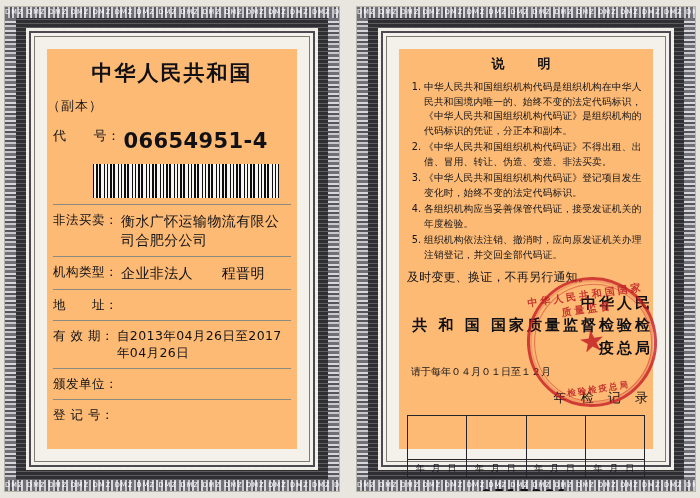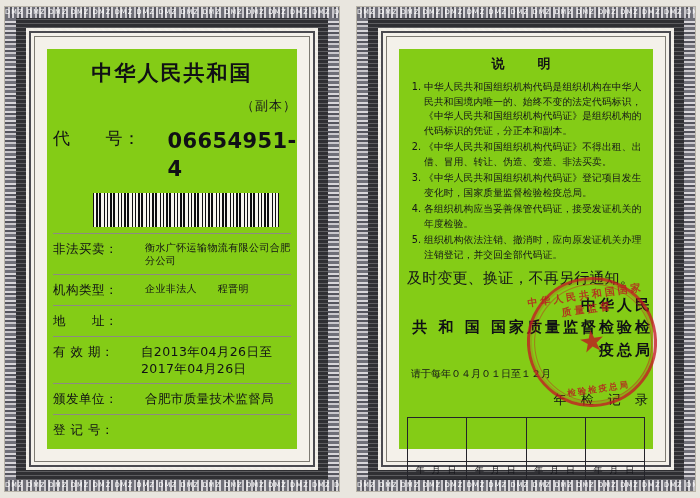--- a/index.html
+++ b/index.html
@@ -104,37 +104,37 @@
   }
   .orn-inner2 {
     left: 18px; right: 18px; top: 18px; bottom: 18px;
     border: 1px solid #7d7a72;
     background: transparent;
   }
 
   .paper {
     position: absolute;
     left: 31px; right: 31px; top: 31px; bottom: 31px;
-    background: #84cc16;
+    background: #fdba74;
   }
 
   
   .cn { font-family: "DejaVu Sans", sans-serif; color: #15151a; }
 
   .title1, .title2 {
     text-align: center;
     font-size: 21px;
     font-weight: bold;
     letter-spacing: 2px;
     color: #101015;
   }
   .title1 { margin-top: 10px; }
   .title2 { margin-top: 5px; }
   .subtitle {
-    text-align: right;
+    text-align: left;
     font-size: 13px;
     margin-top: 10px;
     letter-spacing: 1px;
     color: #16161a;
   }
 
   .row {
     display: flex;
     align-items: flex-start;
     margin: 0 6px;
@@ -145,24 +145,23 @@
   .row .lbl {
     flex: 0 0 auto;
     white-space: nowrap;
     letter-spacing: 0.5px;
   }
   .row .val {
     flex: 1 1 auto;
     padding-left: 3px;
     letter-spacing: 0.4px;
     line-height: 1.35;
-    margin-left: 24px;
   }
   .code-row { padding-top: 12px; }
-  .code-lbl { font-size: 17px; letter-spacing: 8px; }
+  .code-lbl { font-size: 13px; letter-spacing: 8px; }
   .code-val {
     font-size: 21px;
     font-weight: bold;
     letter-spacing: 1.5px;
     padding-left: 6px;
     font-family: "DejaVu Sans", sans-serif;
   }
 
   .barcode {
     margin: 9px 18px 2px 46px;
@@ -178,21 +177,21 @@
         #0d0d10 11px, #0d0d10 12px,
         #f7f5ef 12px, #f7f5ef 14px);
   }
 
   .sep-line {
     height: 1px;
     background: #8d8a82;
     margin: 6px 6px 0 6px;
   }
 
-  .big-val { font-size: 10px; }
+  .big-val { font-size: 14px; }
 
   
   .r-title {
     text-align: center;
     font-size: 13px;
     font-weight: bold;
     letter-spacing: 10px;
     margin-top: 6px;
     color: #101015;
   }
@@ -204,21 +203,21 @@
   }
   .note {
     display: flex;
     margin-bottom: 2px;
   }
   .note .num { flex: 0 0 14px; text-align: right; padding-right: 3px; }
   .note .txt { flex: 1 1 auto; letter-spacing: 0.2px; }
 
   .r-notice {
     margin: 6px 8px 0 8px;
-    font-size: 15px;
+    font-size: 12px;
     color: #141419;
     letter-spacing: 0.2px;
   }
   .r-org {
     text-align: right;
     font-size: 15px;
     letter-spacing: 3px;
     margin-top: 6px;
     line-height: 1.5;
     color: #101015;
@@ -359,21 +358,20 @@
 
         <div class="sep-line"></div>
         <div class="row">
           <div class="lbl">有 效 期：</div>
           <div class="val">自2013年04月26日至2017年04月26日</div>
         </div>
 
         <div class="sep-line"></div>
         <div class="row">
           <div class="lbl">颁发单位：</div>
-          <div class="val">合肥市质量技术监督局</div>
         </div>
 
         <div class="sep-line"></div>
         <div class="row">
           <div class="lbl">登 记 号：</div>
         </div>
 
       </div>
     </div>
   </div>
@@ -397,21 +395,21 @@
           <div class="note">
             <div class="num">1.</div>
             <div class="txt">中华人民共和国组织机构代码是组织机构在中华人民共和国境内唯一的、始终不变的法定代码标识，《中华人民共和国组织机构代码证》是组织机构的代码标识的凭证，分正本和副本。</div>
           </div>
           <div class="note">
             <div class="num">2.</div>
             <div class="txt">《中华人民共和国组织机构代码证》不得出租、出借、冒用、转让、伪造、变造、非法买卖。</div>
           </div>
           <div class="note">
             <div class="num">3.</div>
-            <div class="txt">《中华人民共和国组织机构代码证》登记项目发生变化时，国家质量监督检验检疫总局。</div>
+            <div class="txt">《中华人民共和国组织机构代码证》登记项目发生变化时，始终不变的法定代码标识。</div>
           </div>
           <div class="note">
             <div class="num">4.</div>
             <div class="txt">各组织机构应当妥善保管代码证，接受发证机关的年度检验。</div>
           </div>
           <div class="note">
             <div class="num">5.</div>
             <div class="txt">组织机构依法注销、撤消时，应向原发证机关办理注销登记，并交回全部代码证。</div>
           </div>
         </div>

